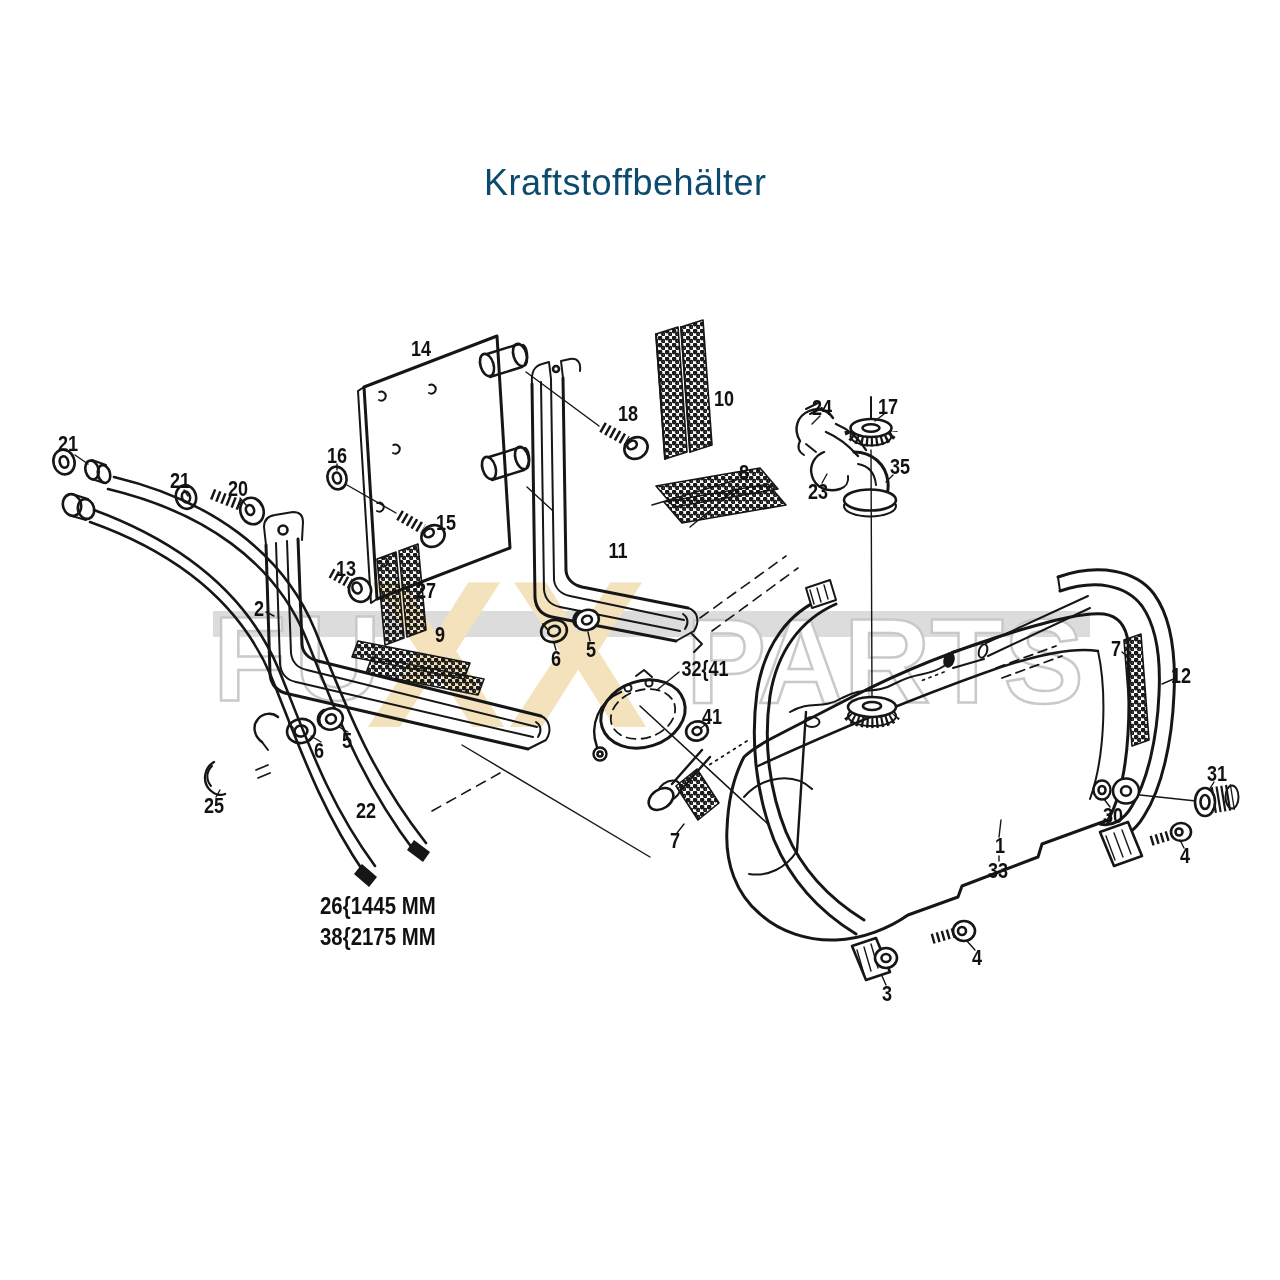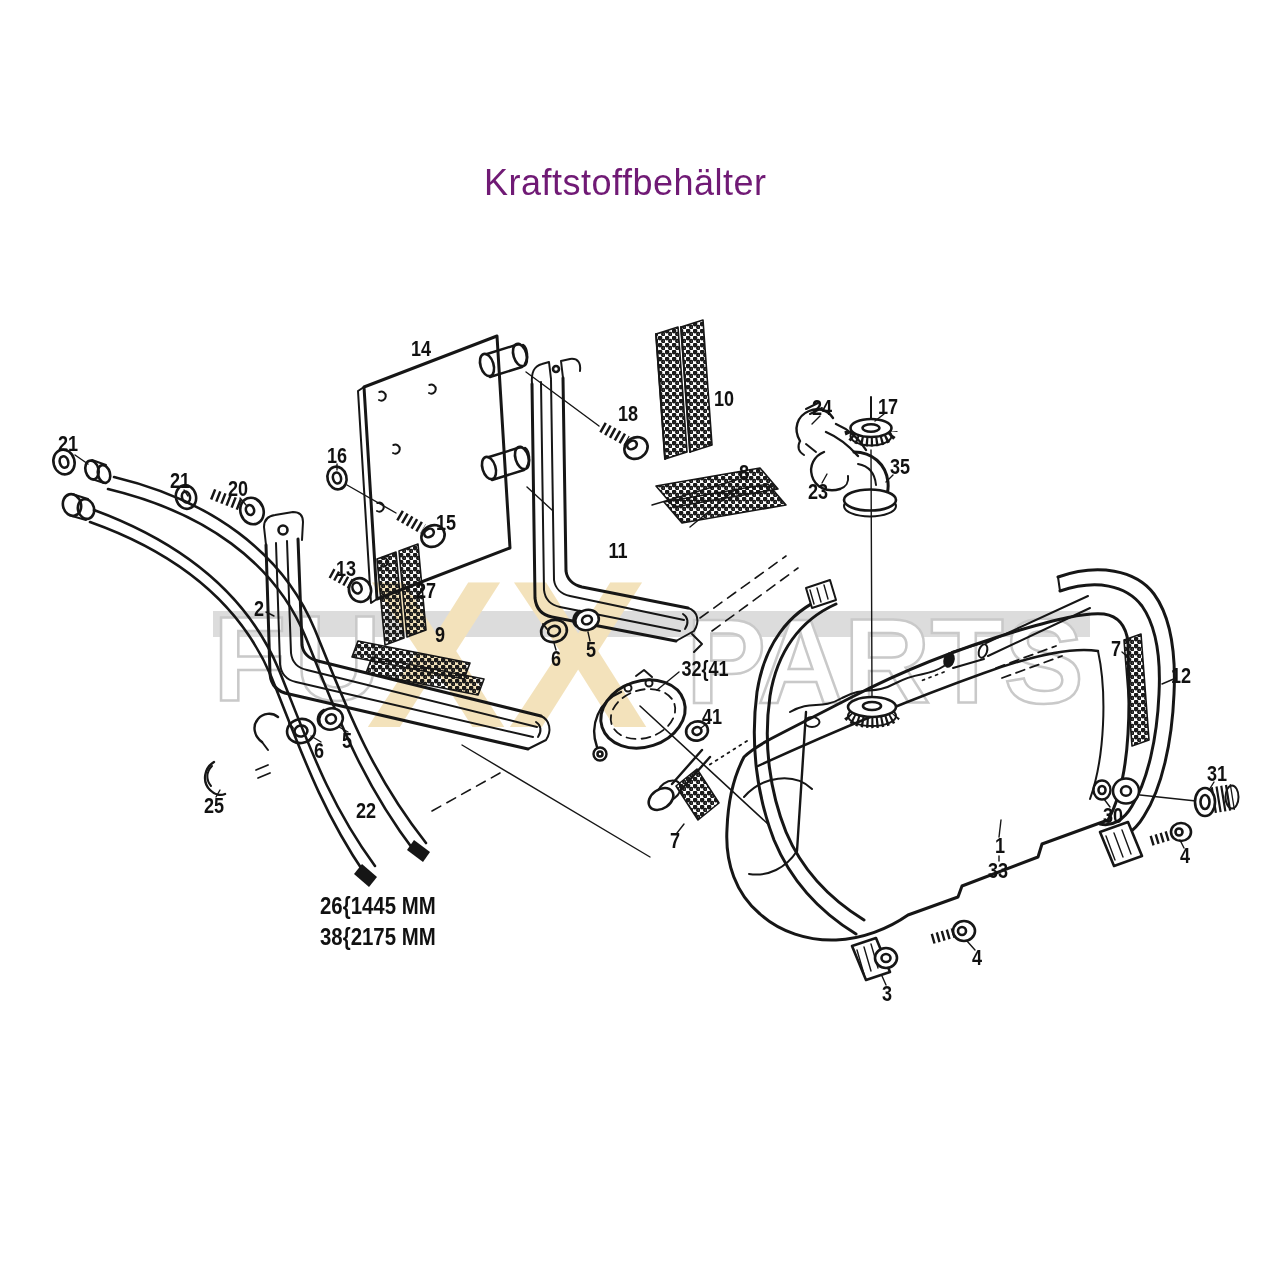--- a/index.html
+++ b/index.html
@@ -1,21 +1,21 @@
 <!DOCTYPE html>
 <html style="--wm-tan: #f3e2bb; --wm-outline: #c9c9c9; --wm-band: #dcdcdc;"><head>
 <meta charset="utf-8">
 <style>
   html,body{margin:0;padding:0;background:#ffffff;}
   #page{position:relative;width:1280px;height:1280px;background:#fff;overflow:hidden;
         font-family:"Liberation Sans",sans-serif;}
   #wm,#diagram,#labels{position:absolute;left:0;top:0;width:1280px;height:1280px;}
   #wm{z-index:0;} #diagram{z-index:1;} #labels{z-index:2;pointer-events:none;}
   .page-title{position:absolute;left:484px;top:162px;font-size:36px;font-weight:400;
-              color:#701a75;letter-spacing:.5px;white-space:nowrap;}
+              color:#0c4a6e;letter-spacing:.5px;white-space:nowrap;}
   .plabel{position:absolute;transform:translate(-50%,-50%) scaleX(.82);
           font-weight:700;font-size:22px;color:#111;white-space:nowrap;}
   .meas{position:absolute;left:320px;top:890px;font-weight:700;font-size:24px;color:#111;
         line-height:31px;transform:scaleX(.85);transform-origin:left top;white-space:nowrap;}
   
   .wm-outline{font-weight:700;font-size:120px;fill:#ffffff;stroke:var(--wm-outline,#c9c9c9);stroke-width:2.5px;}
   .wm-x{font-weight:700;font-size:210px;fill:var(--wm-tan,#f3e2bb);stroke:none;}
   
   .d path,.d line,.d ellipse,.d circle,.d polygon,.d polyline{
      fill:none;stroke:#161616;stroke-width:2.6;stroke-linecap:round;stroke-linejoin:round;}

